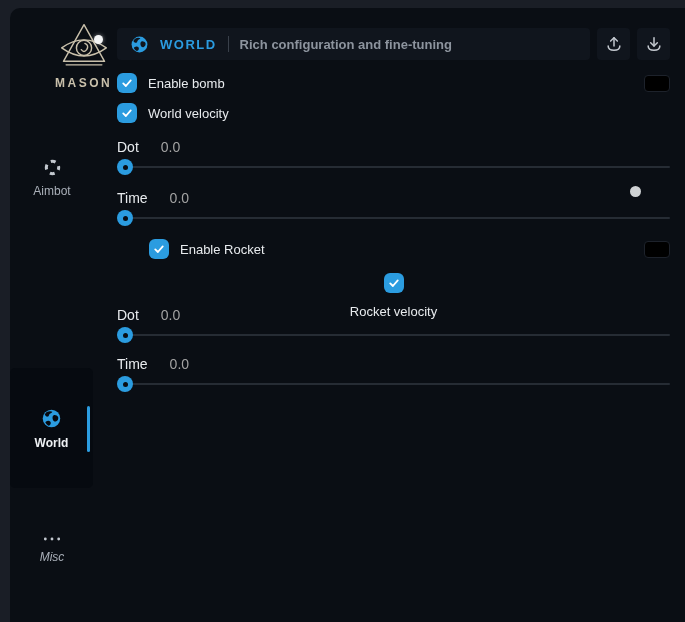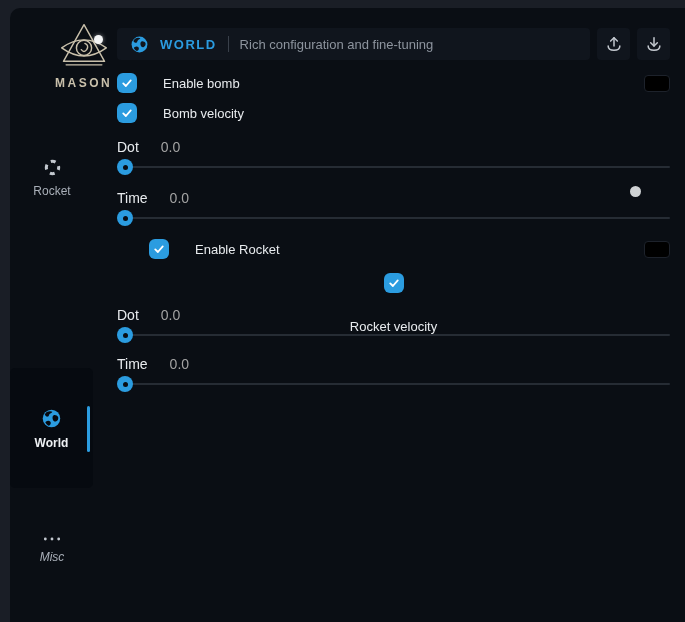--- a/index.html
+++ b/index.html
@@ -39,28 +39,28 @@
   .main { flex:1; position:relative; padding:0 15px 0 15px; }
   .header-row { display:flex; margin-top:20px; height:32px; gap:7px; }
   .header-bar {
     flex:1; background:#10151d; border-radius:4px;
     display:flex; align-items:center; gap:11px; padding:0 13px;
   }
   .header-tab {
     font-size:13px; font-weight:bold; letter-spacing:1.5px; color:#2b9ce0;
   }
   .header-divider { width:1px; height:16px; background:#39404a; }
-  .header-subtitle { font-size:13px; color:#8d949e; }
+  .header-subtitle { font-size:13px; color:#8d949e;font-weight:bold; }
   .icon-btn {
     width:33px; height:32px; flex:none; background:#10151d; border:none;
     border-radius:4px; display:flex; align-items:center; justify-content:center;
     cursor:pointer; padding:0;
   }
   
-  .check-row { display:flex; align-items:center; gap:26px; height:20px; }
+  .check-row { display:flex; align-items:center; gap:11px; height:20px; }
   .checkbox {
     width:20px; height:20px; border-radius:6px; background:#2b9ce0;
     display:flex; align-items:center; justify-content:center; cursor:pointer; flex:none;
   }
   .check-label { font-size:13px; color:#e8ebee; }
   .swatch {
     margin-left:auto; width:26px; height:17px; border-radius:4px;
     background:#000000; border:1px solid #1d222b; cursor:pointer;
   }
   
@@ -108,21 +108,21 @@
       </span>
       <div class="logo-title">MASON</div>
     </div>
 
     <div class="nav-item" style="top:150px;">
       <span>
         <svg width="19" height="19" viewBox="0 0 20 20" style="margin:0 auto;">
           <circle cx="10" cy="10" r="6.5" fill="none" stroke="#c3c8cf" stroke-width="3.2" stroke-dasharray="5.2 5" stroke-dashoffset="2.6"></circle>
         </svg>
       </span>
-      <div class="nav-label">Rocket</div>
+      <div class="nav-label">Aimbot</div>
     </div>
 
 
     <div class="nav-item active-panel" style="top:360px; height:120px; padding-top:40px;">
       <span>
         <svg width="21" height="21" viewBox="0 0 24 24" style="margin:0 auto;">
           <circle cx="12" cy="12" r="10" fill="#2b9ce0"></circle>
           <path fill="#060a10" d="M6.5 4.6 C9 3.2 11.6 3.4 13 4.2 C12.6 5.6 10.8 5.6 9.8 6.8 C8.9 7.9 9.3 9.4 7.8 9.8 C6.3 10.2 5 8.8 4.3 7.5 C4.8 6.4 5.6 5.3 6.5 4.6 Z"></path>
           <path fill="#060a10" d="M14.5 8.2 C16.4 7.6 18.6 8.6 19.6 10.2 C20.2 12.4 19 14.4 17.4 15.2 C15.8 16 14.2 15 13.6 13.4 C13 11.7 12.8 8.8 14.5 8.2 Z"></path>
           <path fill="#060a10" d="M8 14.5 C9.7 14.2 11.2 15.4 11.2 17 C11.2 18.6 10 19.9 8.6 20.2 C7 19.4 5.6 18 4.9 16.3 C5.6 15.2 6.8 14.7 8 14.5 Z"></path>
@@ -186,21 +186,21 @@
       <span class="check-label">Enable bomb</span>
       <span class="swatch"></span>
     </div>
 
     <div class="check-row" style="margin-top:10px;">
       <span class="checkbox">
         <svg width="12" height="12" viewBox="0 0 16 16" fill="none" stroke="#ffffff" stroke-width="2.4" stroke-linecap="round" stroke-linejoin="round">
             <path d="M3 8.5 L6.5 12 L13 4.5"></path>
           </svg>
       </span>
-      <span class="check-label">Bomb velocity</span>
+      <span class="check-label">World velocity</span>
     </div>
 
     <div style="margin-top:17px;">
       <div class="slider-label">
         <span>Dot</span>
         <span class="slider-value">0.0</span>
       </div>
       <div class="slider-row">
         <div class="slider-track"></div>
         <div class="slider-handle">

